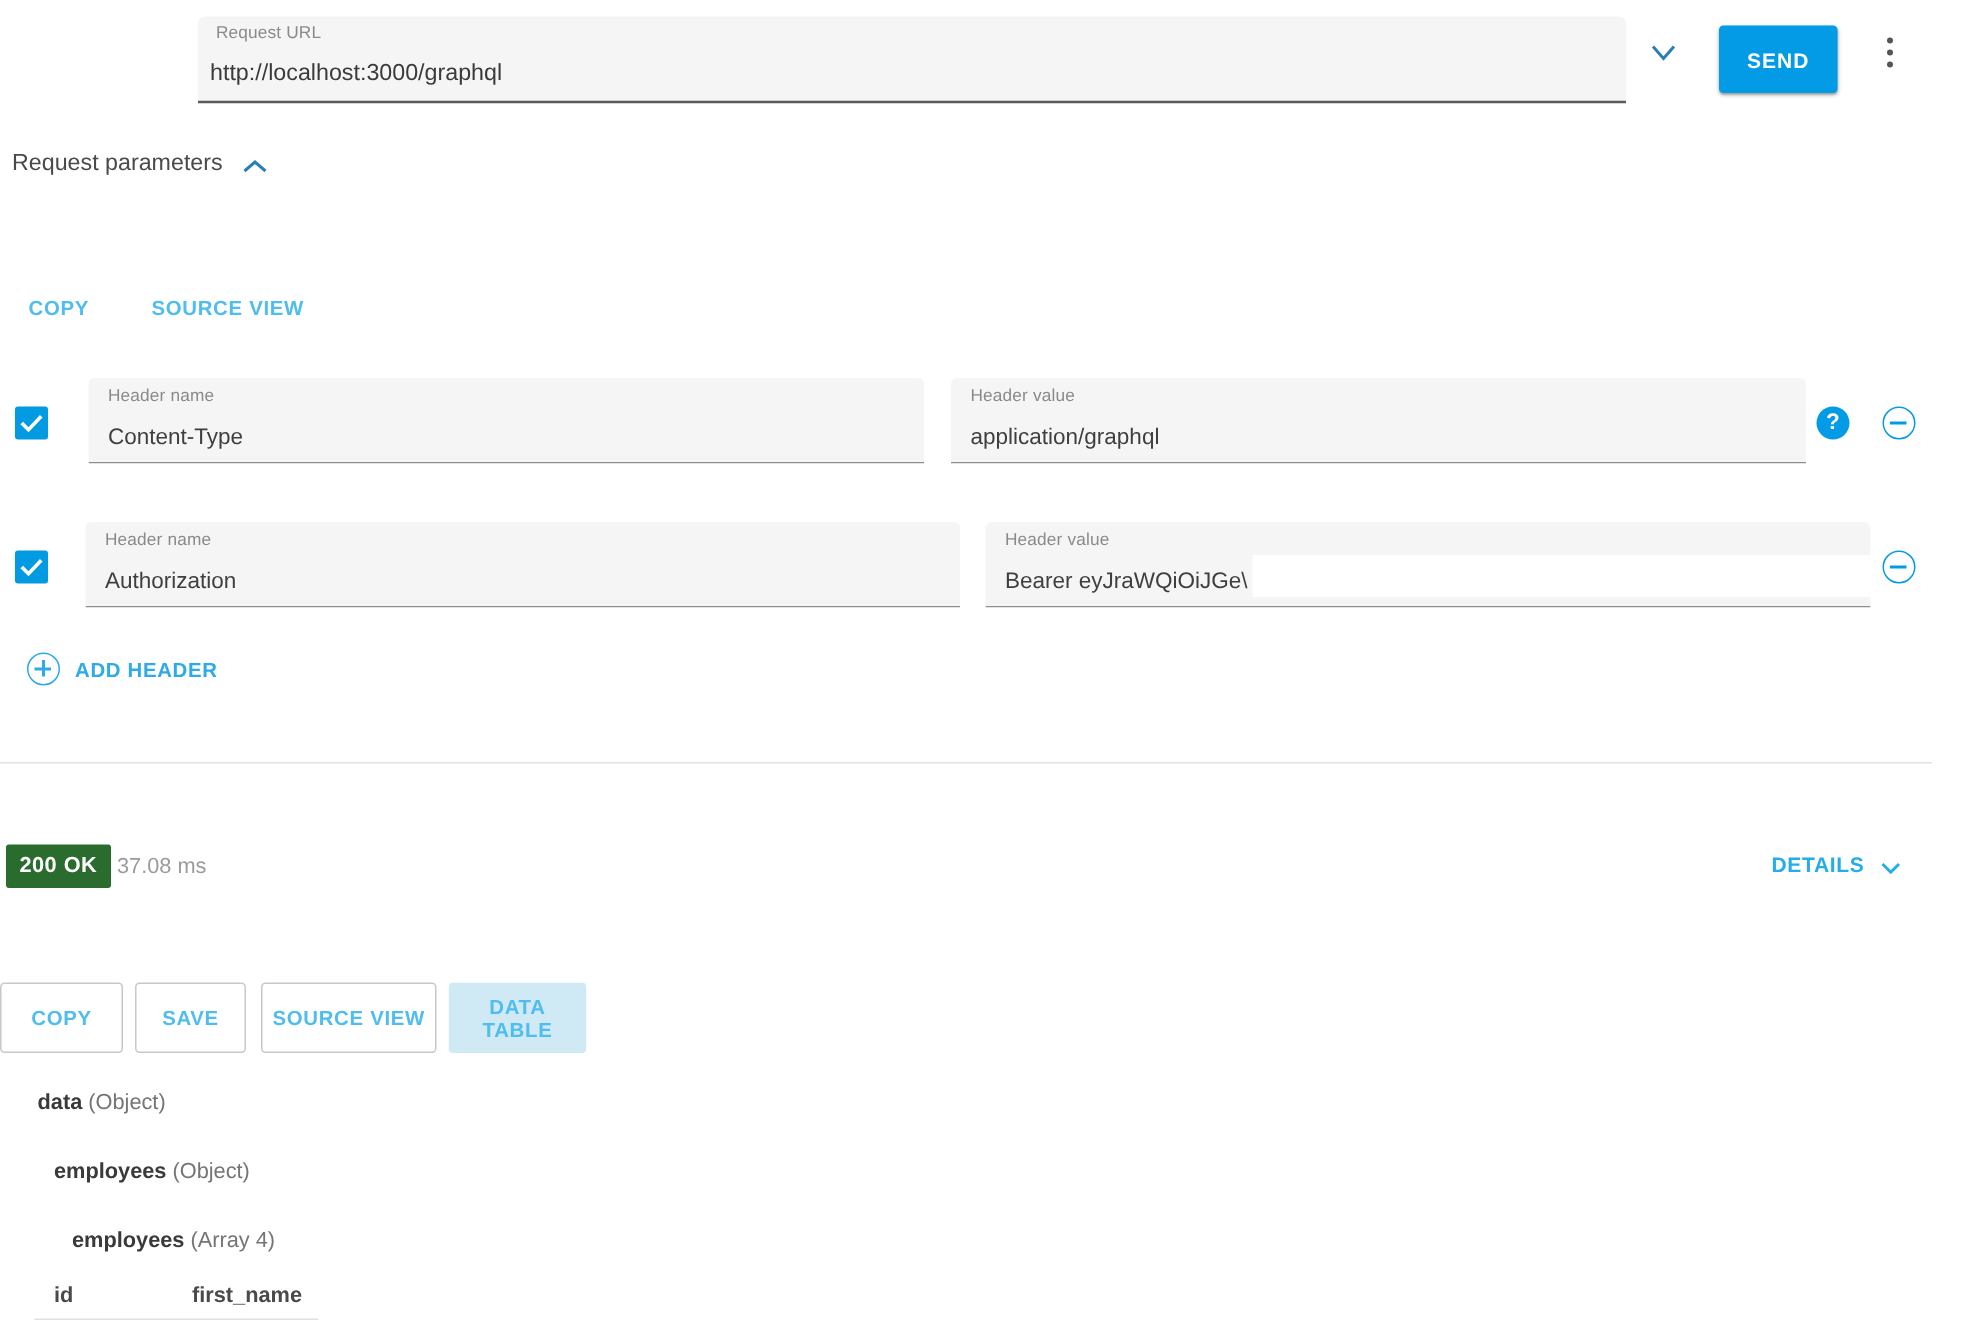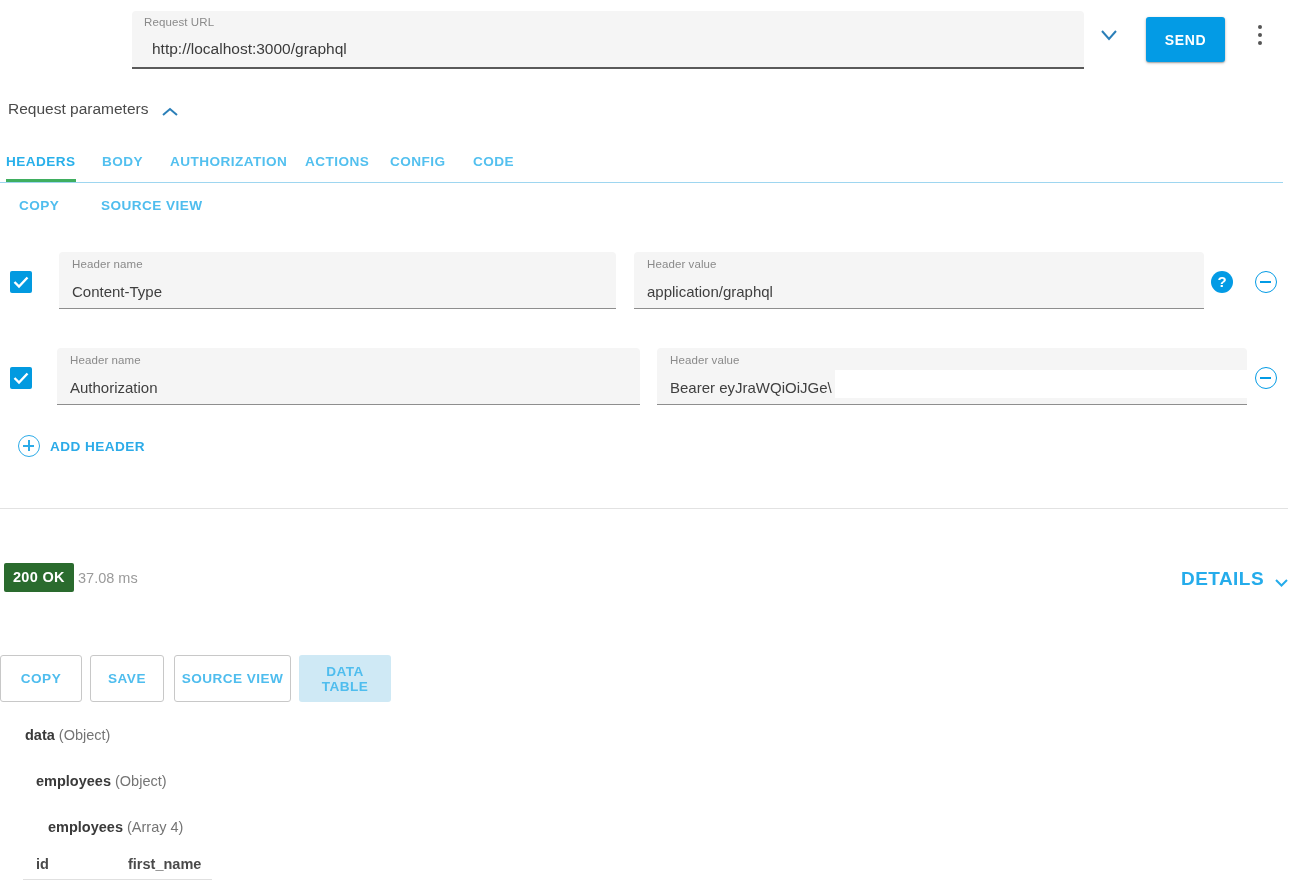--- a/index.html
+++ b/index.html
@@ -20,21 +20,21 @@
     background: #f5f5f5;
     border-bottom: 2px solid #5a5a5a;
     border-radius: 4px 4px 0 0;
     position: relative;
   }
   .field-label {
     position: absolute; left: 12px; top: 5px;
     font-size: 11.5px; color: #8a8a8a; letter-spacing: .1px;
   }
   .field-value {
-    position: absolute; left: 20px; bottom: 9px;
+    position: absolute; left: 8px; bottom: 9px;
     font-size: 15.5px; color: #3f3f3f; white-space: nowrap;
   }
 
   #method-select {
     position: absolute; left: 8px; top: 11px; width: 99px; height: 58px;
   }
   #method-select .field-value { left: 11px; bottom: 10px; font-size: 16px; }
   .chev {
     position: absolute; right: 9px; bottom: 14px;
     width: 13px; height: 8px; color: #4c4c4c;
@@ -176,21 +176,21 @@
   }
   #response-time {
     position: absolute; left: 78px; top: 570px;
     font-size: 14.5px; color: #9b9b9b;
   }
   #details-toggle {
     position: absolute; left: 1181px; top: 568px;
     display: flex; align-items: center; gap: 9px; cursor: pointer;
   }
   #details-toggle .dl {
-    font-size: 19px; font-weight: bold; letter-spacing: .45px; color: #25aceb;
+    font-size: 14px; font-weight: bold; letter-spacing: .45px; color: #25aceb;
   }
   #details-toggle .caret { color: #25aceb; width: 17px; height: 11px; }
 
   
   .respbtns { position: absolute; left: 0; top: 655px; height: 47px; }
   .respbtn {
     position: absolute; top: 0; height: 47px;
     background: #ffffff; border: 1px solid #c8c8c8; border-radius: 3px;
     color: #4fbdee; font-family: "Liberation Sans", sans-serif;
     font-size: 13.6px; font-weight: bold; letter-spacing: .45px;
@@ -241,28 +241,20 @@
 
   <div id="request-params-toggle">
     <span class="rp-label">Request parameters</span>
     <span class="caret">
       <svg viewBox="0 0 20 13" width="20" height="13">
           <path d="M3 9 L10 3 L17 9" fill="none" stroke="currentColor" stroke-width="2"></path>
         </svg>
     </span>
   </div>
 
-  <div class="tabs">
-    <div class="tab active" style="left:6px">HEADERS</div>
-    <div class="tab" style="left:102px">BODY</div>
-    <div class="tab" style="left:170px">AUTHORIZATION</div>
-    <div class="tab" style="left:305px">ACTIONS</div>
-    <div class="tab" style="left:390px">CONFIG</div>
-    <div class="tab" style="left:473px">CODE</div>
-  </div>
 
   <div class="linkrow">
     <div class="linkbtn" style="left:19px">COPY</div>
     <div class="linkbtn" style="left:101px">SOURCE VIEW</div>
   </div>
 
   <div class="header-row" style="top:252px; height:60px">
     <div class="chk" style="left:10px; top:19px">
       <svg viewBox="0 0 16 14" width="16" height="14">
           <path d="M1.5 7 L6 11.5 L14.5 2.5" fill="none" stroke="#ffffff" stroke-width="2.4"></path>

